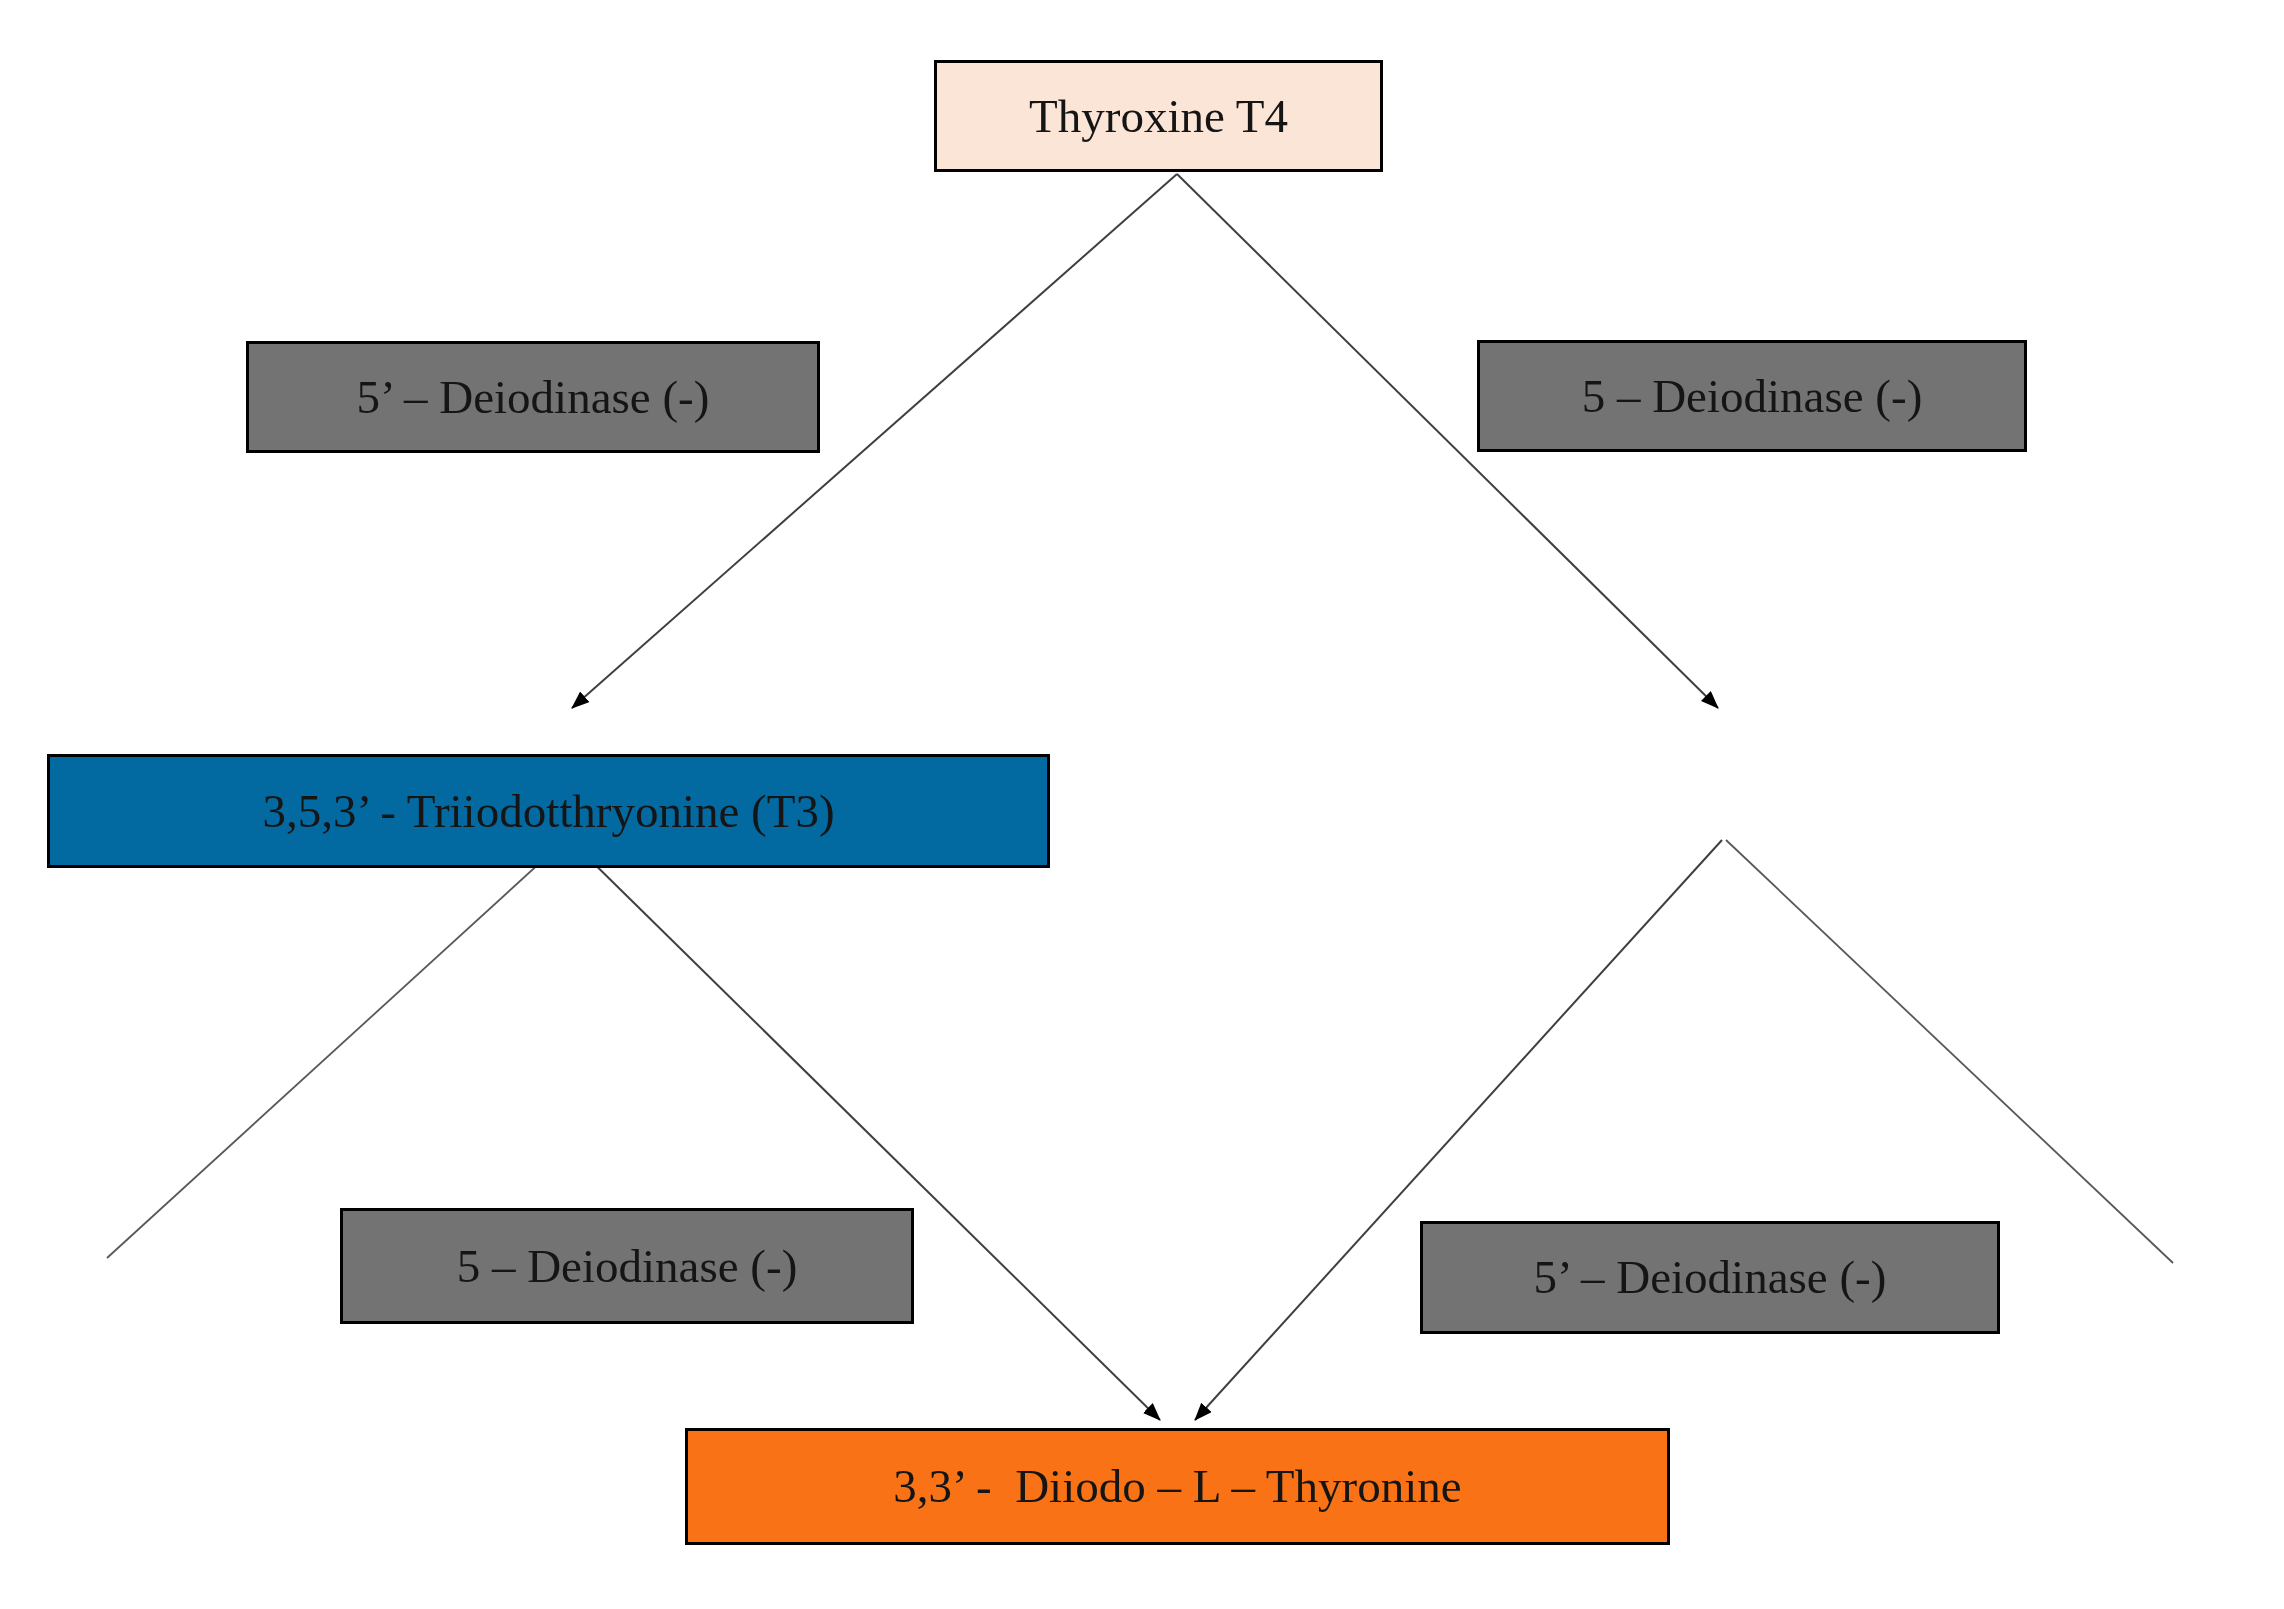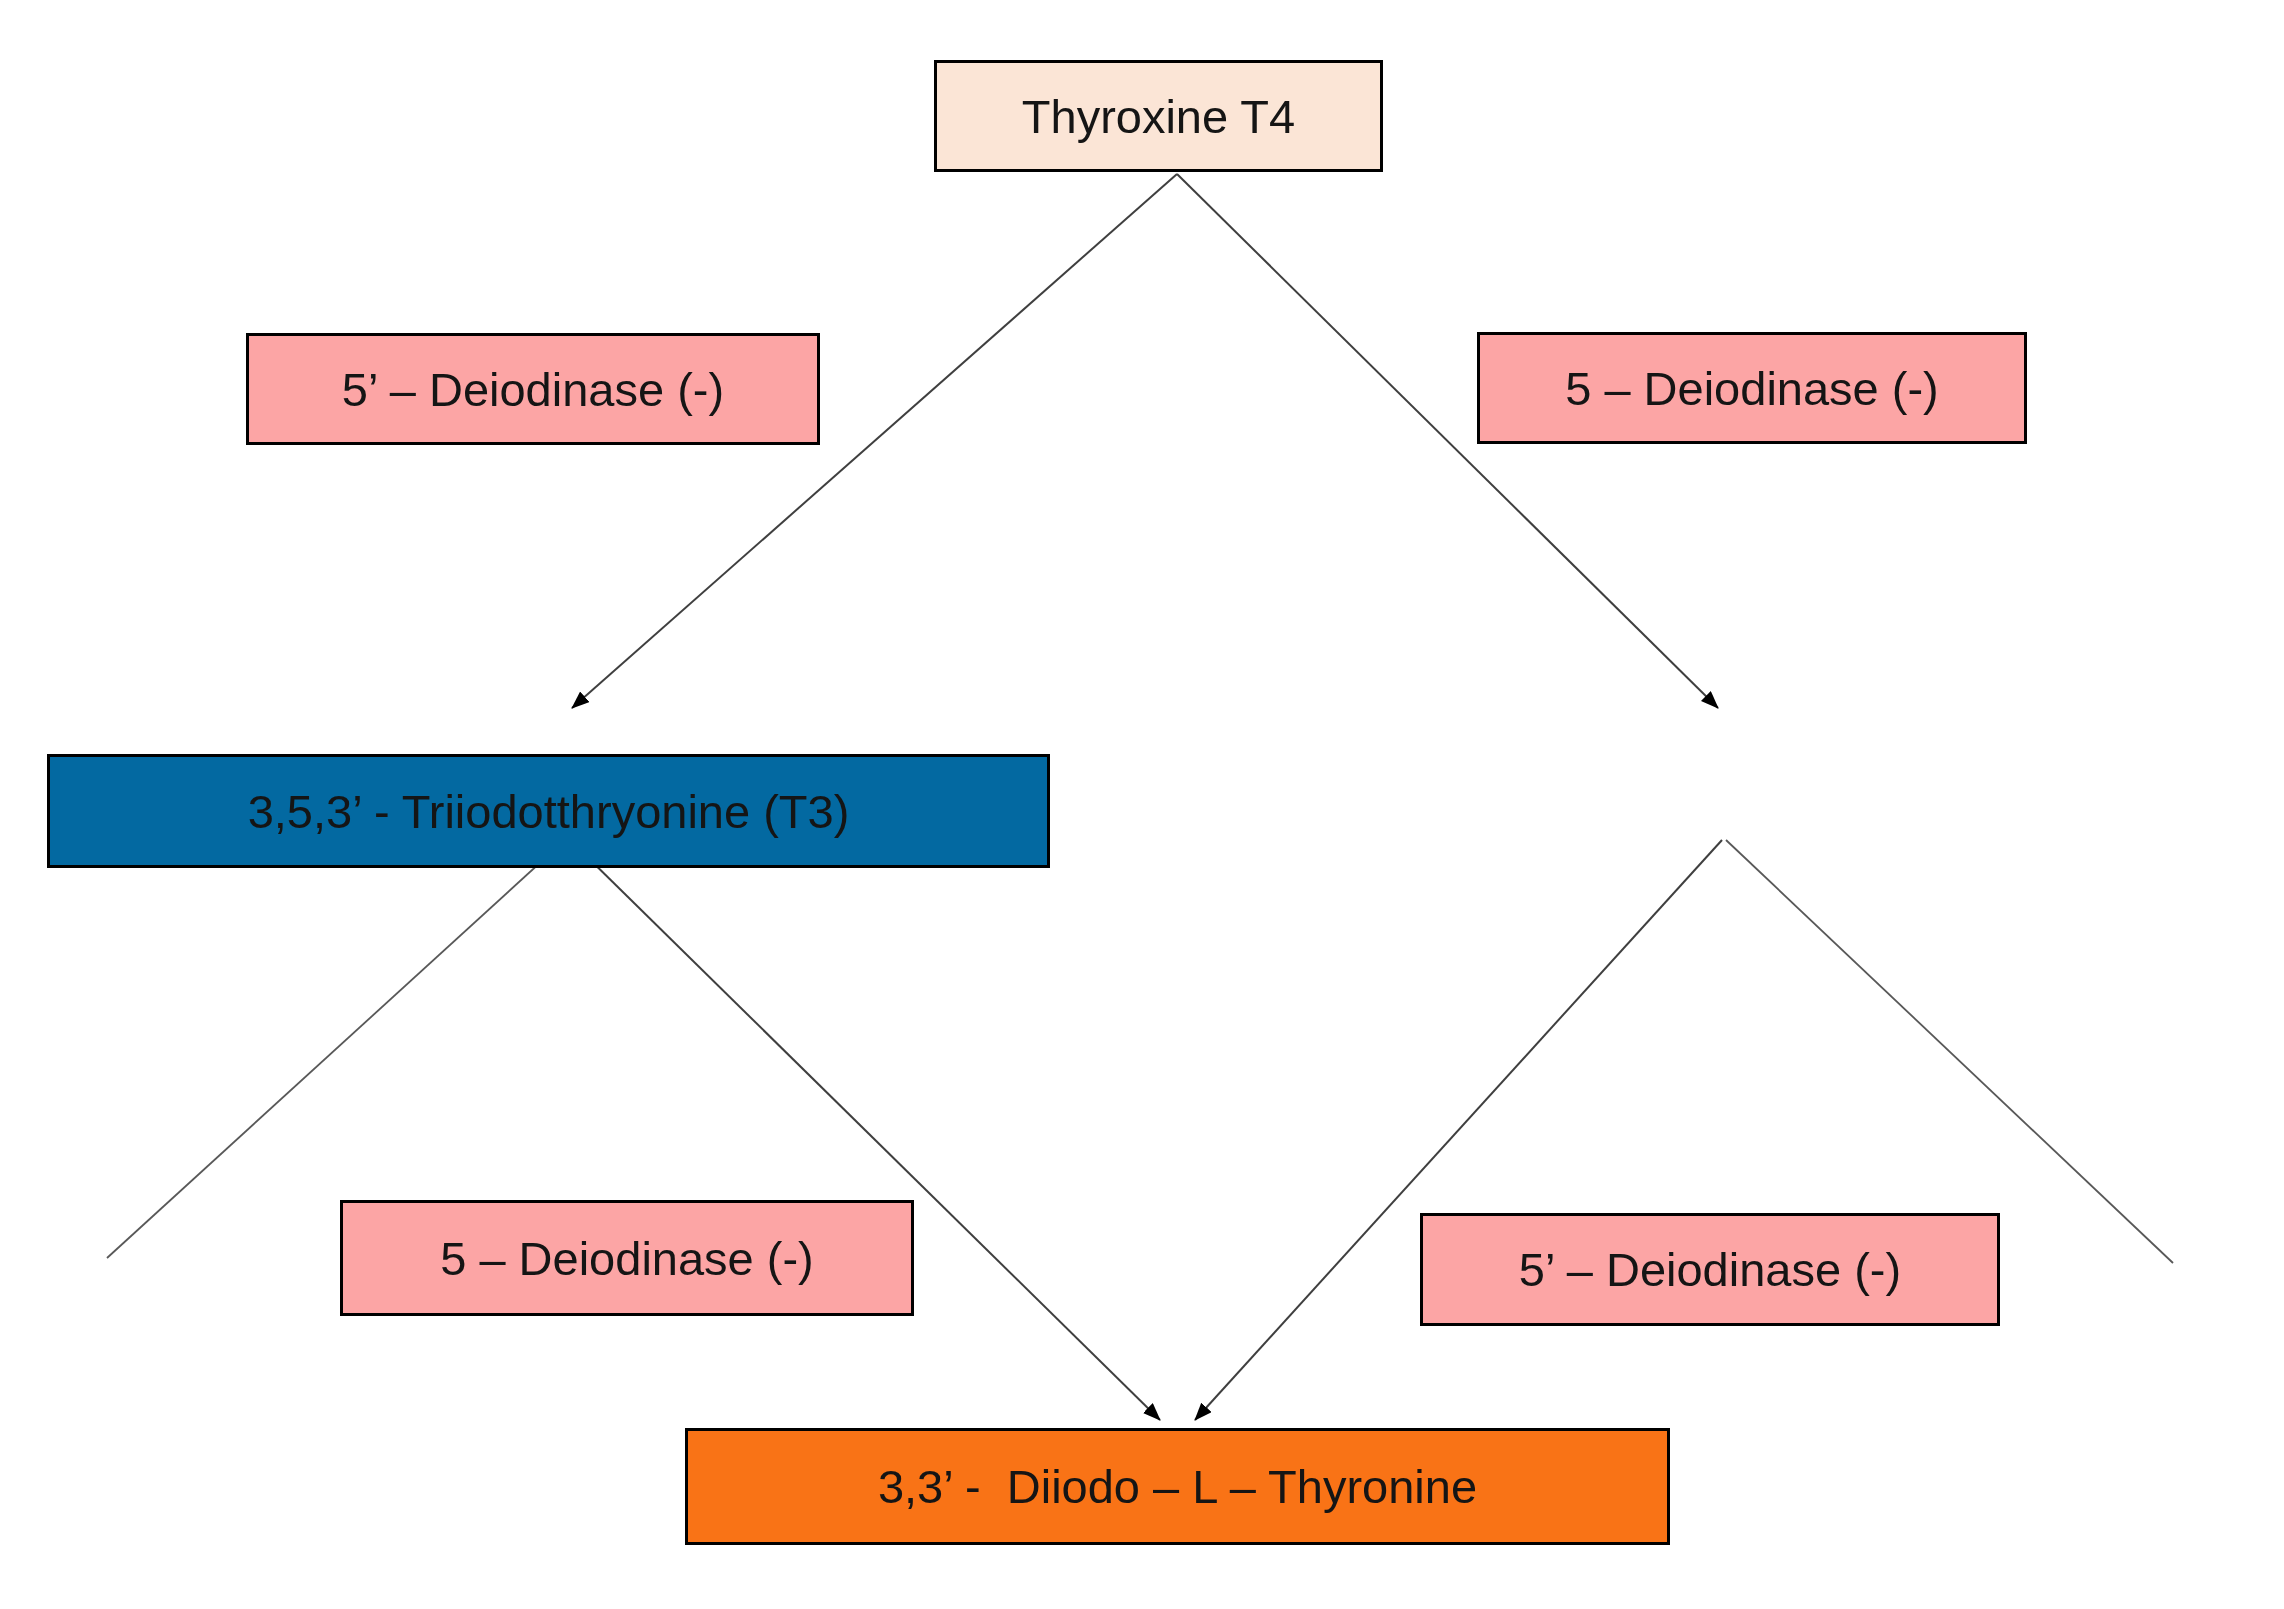--- a/index.html
+++ b/index.html
@@ -5,21 +5,21 @@
   html, body {
     margin: 0;
     padding: 0;
     background: #ffffff;
   }
   .canvas {
     position: relative;
     width: 2284px;
     height: 1609px;
     background: #ffffff;
-    font-family: Liberation Sans, sans-serif;
+    font-family: Liberation Serif, serif;
     overflow: hidden;
   }
   .links {
     position: absolute;
     left: 0;
     top: 0;
     width: 2284px;
     height: 1609px;
   }
   .node {
@@ -28,21 +28,21 @@
     border: 3px solid #000000;
     display: flex;
     align-items: center;
     justify-content: center;
     font-size: 47px;
     color: #151515;
     white-space: pre;
     line-height: 1;
   }
   .substrate { background: #fbe5d6; }
-  .enzyme    { background: #fca5a5; }
+  .enzyme    { background: #737373; margin-top: 8px; }
   .intermediate { background: #0369a1; margin-top: 36px; }
   .product   { background: #f97316; }
 
   .node.t4   { left: 934px;  top: 60px;   width: 449px;  height: 112px; }
   .node.enz-ul { left: 246px;  top: 333px;  width: 574px;  height: 112px; }
   .node.enz-ur { left: 1477px; top: 332px;  width: 550px;  height: 112px; }
   .node.t3   { left: 47px;   top: 718px;  width: 1003px; height: 114px; }
   .node.rt3  { left: 1233px; top: 718px;  width: 994px;  height: 112px; }
   .node.enz-ll { left: 340px;  top: 1200px; width: 574px;  height: 116px; }
   .node.enz-lr { left: 1420px; top: 1213px; width: 580px;  height: 113px; }

